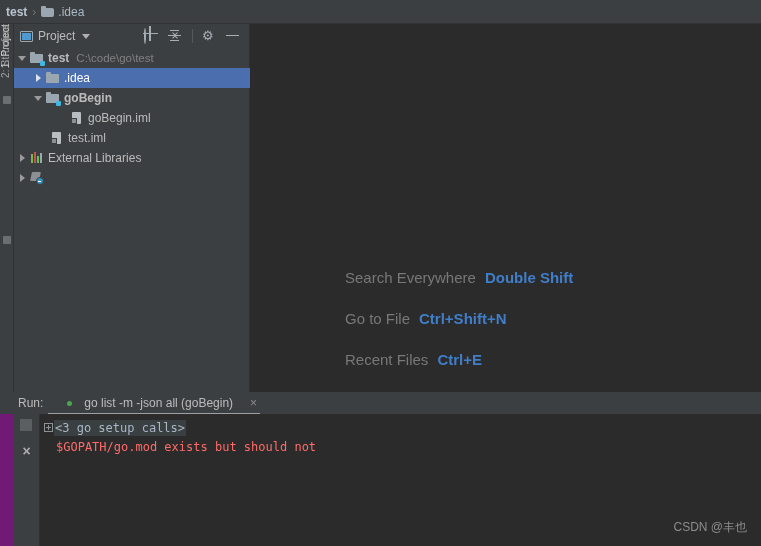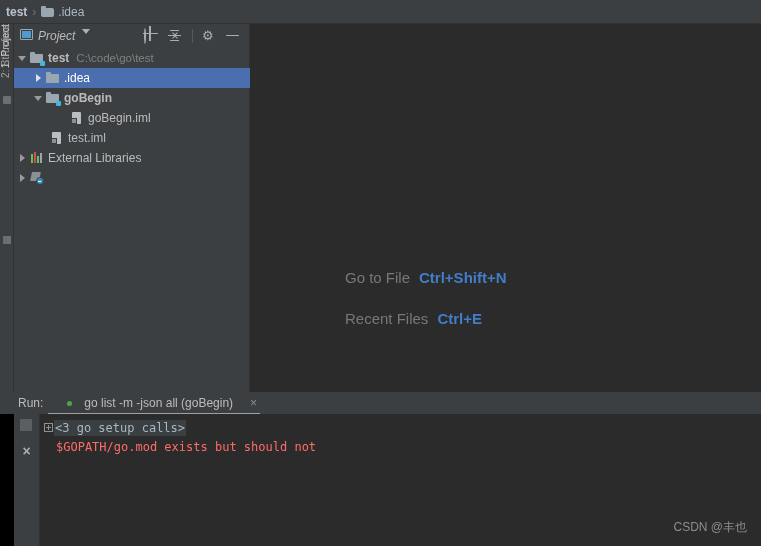--- a/index.html
+++ b/index.html
@@ -58,21 +58,21 @@
   .project-panel{
     position:absolute;left:14px;top:24px;width:236px;height:368px;
     background:#3c3f41;box-sizing:border-box;
     border-right:1px solid #2f3133;
   }
   .panel-header{
     height:24px;display:flex;align-items:center;
     padding:0 4px 0 6px;box-sizing:border-box;
     background:#3c3f41;
   }
-  .panel-title{display:flex;gap:5px;color:#bbbbbb;font-size:12px;font-style:italic;}
+  .panel-title{display:flex;align-items:center;gap:5px;color:#bbbbbb;font-size:12px;}
   .panel-ico-box{
     width:13px;height:11px;border:1px solid #9aa7b0;box-sizing:border-box;border-radius:1px;
     display:inline-block;position:relative;
   }
   .panel-ico-box:after{
     content:"";position:absolute;left:1px;top:1px;width:9px;height:7px;background:#4f9ad0;
   }
   .caret-down{
     width:0;height:0;border-left:4px solid transparent;border-right:4px solid transparent;
     border-top:5px solid #b0b0b0;display:inline-block;margin-left:2px;
@@ -171,21 +171,21 @@
   }
   .shortcuts{
     position:absolute;left:95px;top:245px;width:400px;
   }
   .sc-row{display:flex;align-items:baseline;margin-bottom:24px;font-size:15px;}
   .sc-name{color:#787878;}
   .sc-key{color:#417ec9;margin-left:9px;font-weight:bold;}
 
   
   .run-window{
-    position:absolute;left:0;top:392px;width:761px;height:154px;background:#000000;
+    position:absolute;left:0;top:392px;width:761px;height:154px;background:#701a75;
   }
   .run-tabbar{
     position:absolute;left:0;top:0;width:761px;height:22px;display:flex;align-items:center;
     background:#3c3f41;
   }
   .run-label{margin-left:18px;color:#bbbbbb;font-size:12px;}
   .run-tab{
     margin-left:22px;display:flex;align-items:center;gap:12px;position:relative;
     color:#bbbbbb;font-size:12px;padding:0 2px;
   }
@@ -312,20 +312,24 @@
             <span class="clock-hand"></span>
           </span>
       </div>
 
     </div>
   </div>
 
   <div class="editor">
     <div class="shortcuts">
       <div class="sc-row">
+        <span class="sc-name">Search Everywhere</span>
+        <span class="sc-key">Double Shift</span>
+      </div>
+      <div class="sc-row">
         <span class="sc-name">Go to File</span>
         <span class="sc-key">Ctrl+Shift+N</span>
       </div>
       <div class="sc-row">
         <span class="sc-name">Recent Files</span>
         <span class="sc-key">Ctrl+E</span>
       </div>
     </div>
   </div>
 

